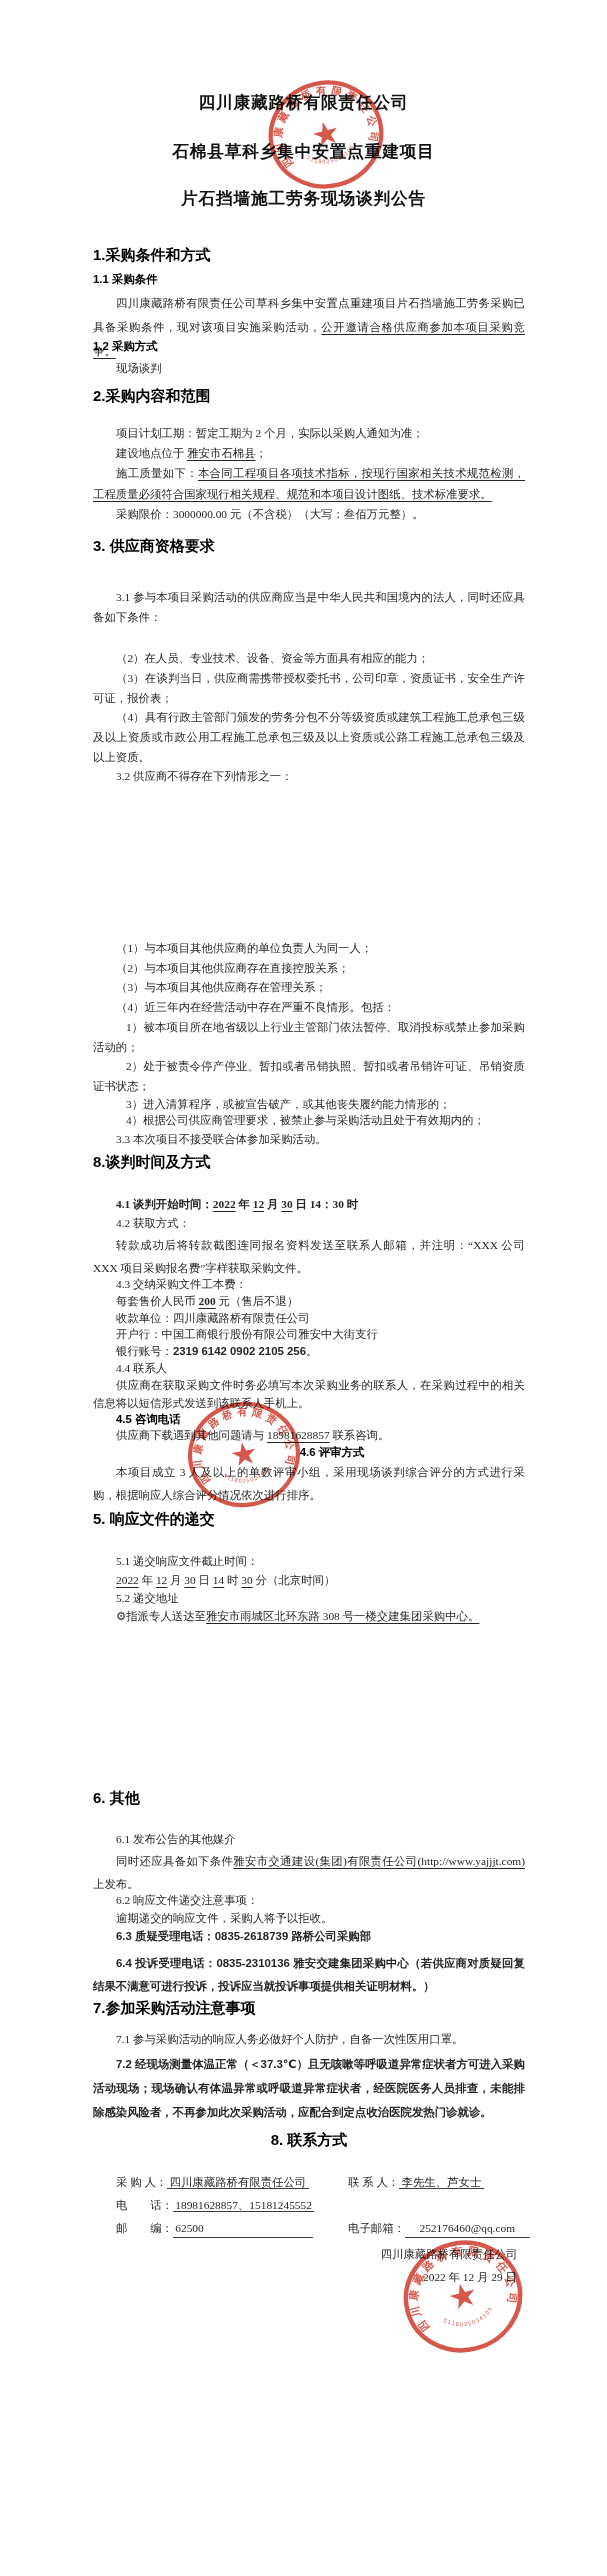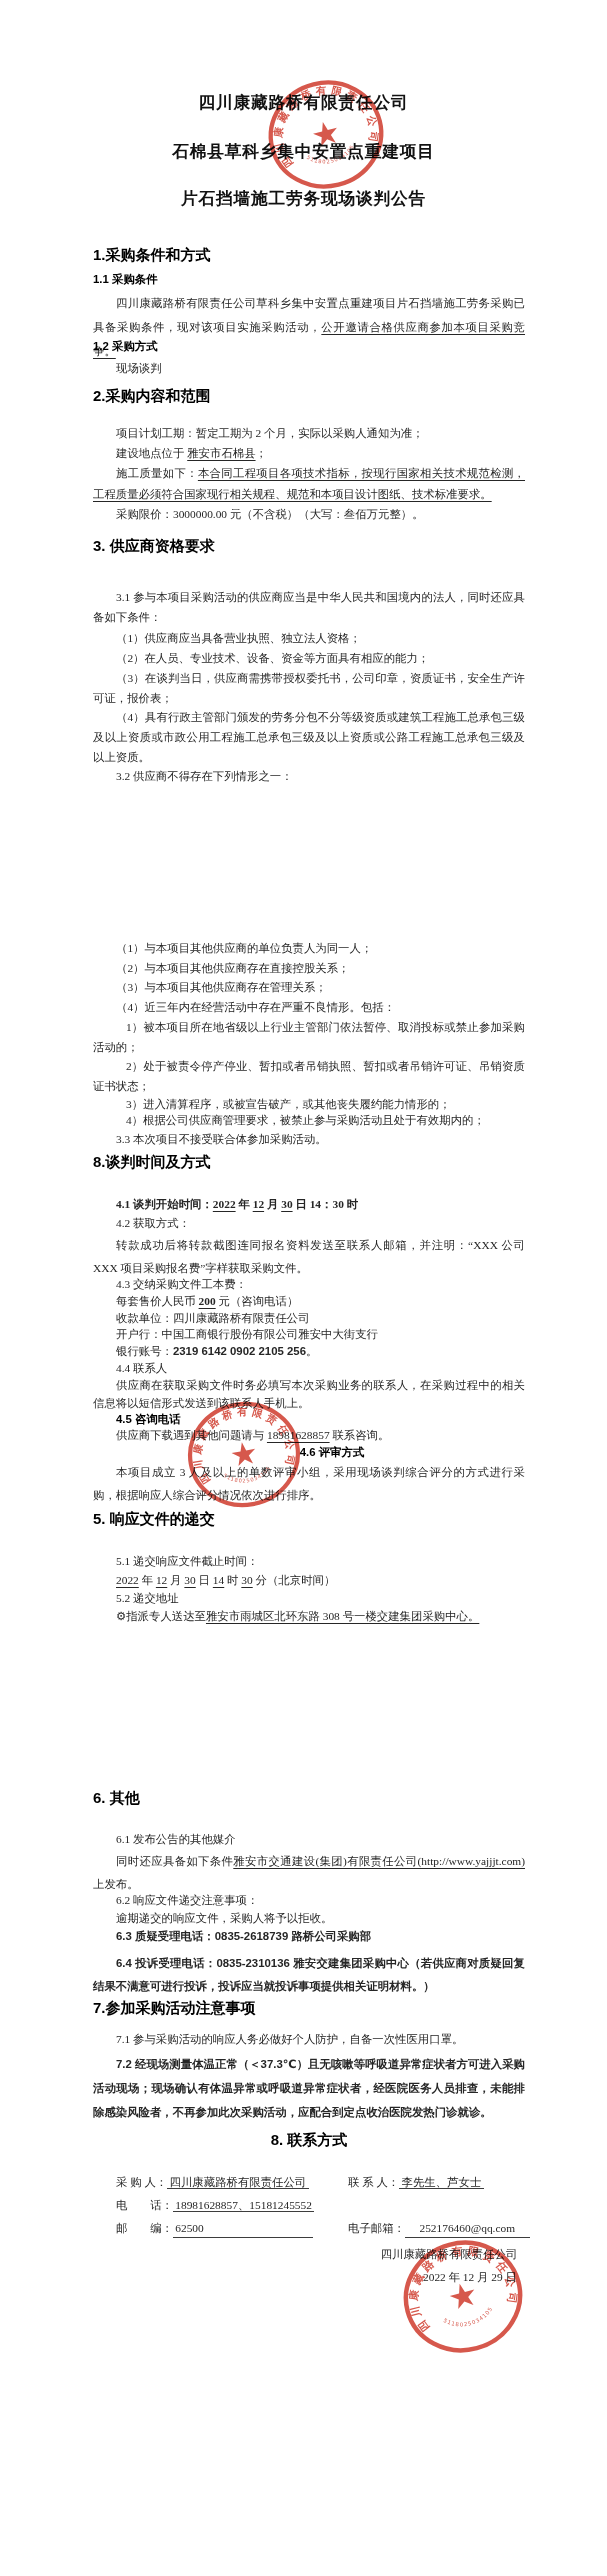--- a/index.html
+++ b/index.html
@@ -48,42 +48,41 @@
   <div class="ln ind" style="top:358px;">现场谈判</div>
 
   <div class="h-major" style="top:387px;">2.采购内容和范围</div>
   <div class="ln ind" style="top:423px;">项目计划工期：暂定工期为 2 个月，实际以采购人通知为准；</div>
   <div class="ln ind" style="top:463px;line-height:20.5px;"><span>施工质量如下：</span><span class="u">本合同工程项目各项技术指标，按现行国家相关技术规范检测，工程质量必须符合国家现行相关规程、规范和本项目设计图纸、技术标准要求。</span></div>
   <div class="ln ind" style="top:443px;"><span>建设地点位于 </span><span class="u">雅安市石棉县</span><span>；</span></div>
   <div class="ln ind" style="top:504px;">采购限价：3000000.00 元（不含税）（大写：叁佰万元整）。</div>
 
   <div class="h-major" style="top:537px;">3. 供应商资格要求</div>
   <div class="ln ind" style="top:587px;">3.1 参与本项目采购活动的供应商应当是中华人民共和国境内的法人，同时还应具备如下条件：</div>
-  <div class="ln ind" style="top:628px;">（1）供应商应当具备营业执照、独立法人资格；</div>
   <div class="ln ind" style="top:648px;">（2）在人员、专业技术、设备、资金等方面具有相应的能力；</div>
   <div class="ln ind" style="top:668px;">（3）在谈判当日，供应商需携带授权委托书，公司印章，资质证书，安全生产许可证，报价表；</div>
   <div class="ln ind" style="top:707px;">（4）具有行政主管部门颁发的劳务分包不分等级资质或建筑工程施工总承包三级及以上资质或市政公用工程施工总承包三级及以上资质或公路工程施工总承包三级及以上资质。</div>
   <div class="ln ind" style="top:766px;">3.2 供应商不得存在下列情形之一：</div>
 
   <div class="ln ind" style="top:938px;">（1）与本项目其他供应商的单位负责人为同一人；</div>
   <div class="ln ind" style="top:958px;">（2）与本项目其他供应商存在直接控股关系；</div>
   <div class="ln ind" style="top:977px;">（3）与本项目其他供应商存在管理关系；</div>
   <div class="ln ind" style="top:997px;">（4）近三年内在经营活动中存在严重不良情形。包括：</div>
   <div class="ln ind2" style="top:1017px;">1）被本项目所在地省级以上行业主管部门依法暂停、取消投标或禁止参加采购活动的；</div>
   <div class="ln ind2" style="top:1056px;">2）处于被责令停产停业、暂扣或者吊销执照、暂扣或者吊销许可证、吊销资质证书状态；</div>
   <div class="ln ind2" style="top:1096px;line-height:16.7px;">3）进入清算程序，或被宣告破产，或其他丧失履约能力情形的；</div>
   <div class="ln ind2" style="top:1112px;line-height:16.7px;">4）根据公司供应商管理要求，被禁止参与采购活动且处于有效期内的；</div>
   <div class="ln ind" style="top:1131px;line-height:16.7px;">3.3 本次项目不接受联合体参加采购活动。</div>
 
   <div class="h-major" style="top:1153px;">8.谈判时间及方式</div>
   <div class="ln ind bold" style="top:1194px;"><span>4.1 谈判开始时间：</span><span class="u">2022</span><span> 年 </span><span class="u">12</span><span> 月 </span><span class="u">30</span><span> 日 14：30 时</span></div>
   <div class="ln ind" style="top:1214px;line-height:18px;">4.2 获取方式：</div>
   <div class="ln ind" style="top:1234px;line-height:23px;">转款成功后将转款截图连同报名资料发送至联系人邮箱，并注明：“XXX 公司 XXX 项目采购报名费”字样获取采购文件。</div>
   <div class="ln ind" style="top:1276px;line-height:16.7px;">4.3 交纳采购文件工本费：</div>
-  <div class="ln ind" style="top:1293px;line-height:16.7px;"><span>每套售价人民币 </span><span class="u bold">200</span><span> 元（咨询电话）</span></div>
+  <div class="ln ind" style="top:1293px;line-height:16.7px;"><span>每套售价人民币 </span><span class="u bold">200</span><span> 元（售后不退）</span></div>
   <div class="ln ind" style="top:1310px;line-height:16.7px;">收款单位：四川康藏路桥有限责任公司</div>
   <div class="ln ind" style="top:1326px;line-height:16.7px;">开户行：中国工商银行股份有限公司雅安中大街支行</div>
   <div class="ln ind" style="top:1343px;line-height:16.7px;"><span>银行账号：</span><span class="bold sans">2319 6142 0902 2105 256</span><span>。</span></div>
   <div class="ln ind" style="top:1360px;line-height:16.7px;">4.4 联系人</div>
   <div class="ln ind" style="top:1376px;line-height:18px;">供应商在获取采购文件时务必填写本次采购业务的联系人，在采购过程中的相关信息将以短信形式发送到该联系人手机上。</div>
   <div class="h-sub" style="top:1410px;left:116px;">4.5 咨询电话</div>
   <div class="ln ind" style="top:1426px;line-height:18px;"><span>供应商下载遇到其他问题请与 </span><span class="u">18981628857</span><span> 联系咨询。</span></div>
   <div class="h-sub" style="top:1443px;left:116px;text-align:center;">4.6 评审方式</div>
   <div class="ln ind" style="top:1461px;line-height:23px;">本项目成立 3 人及以上的单数评审小组，采用现场谈判综合评分的方式进行采购，根据响应人综合评分情况依次进行排序。</div>
 

